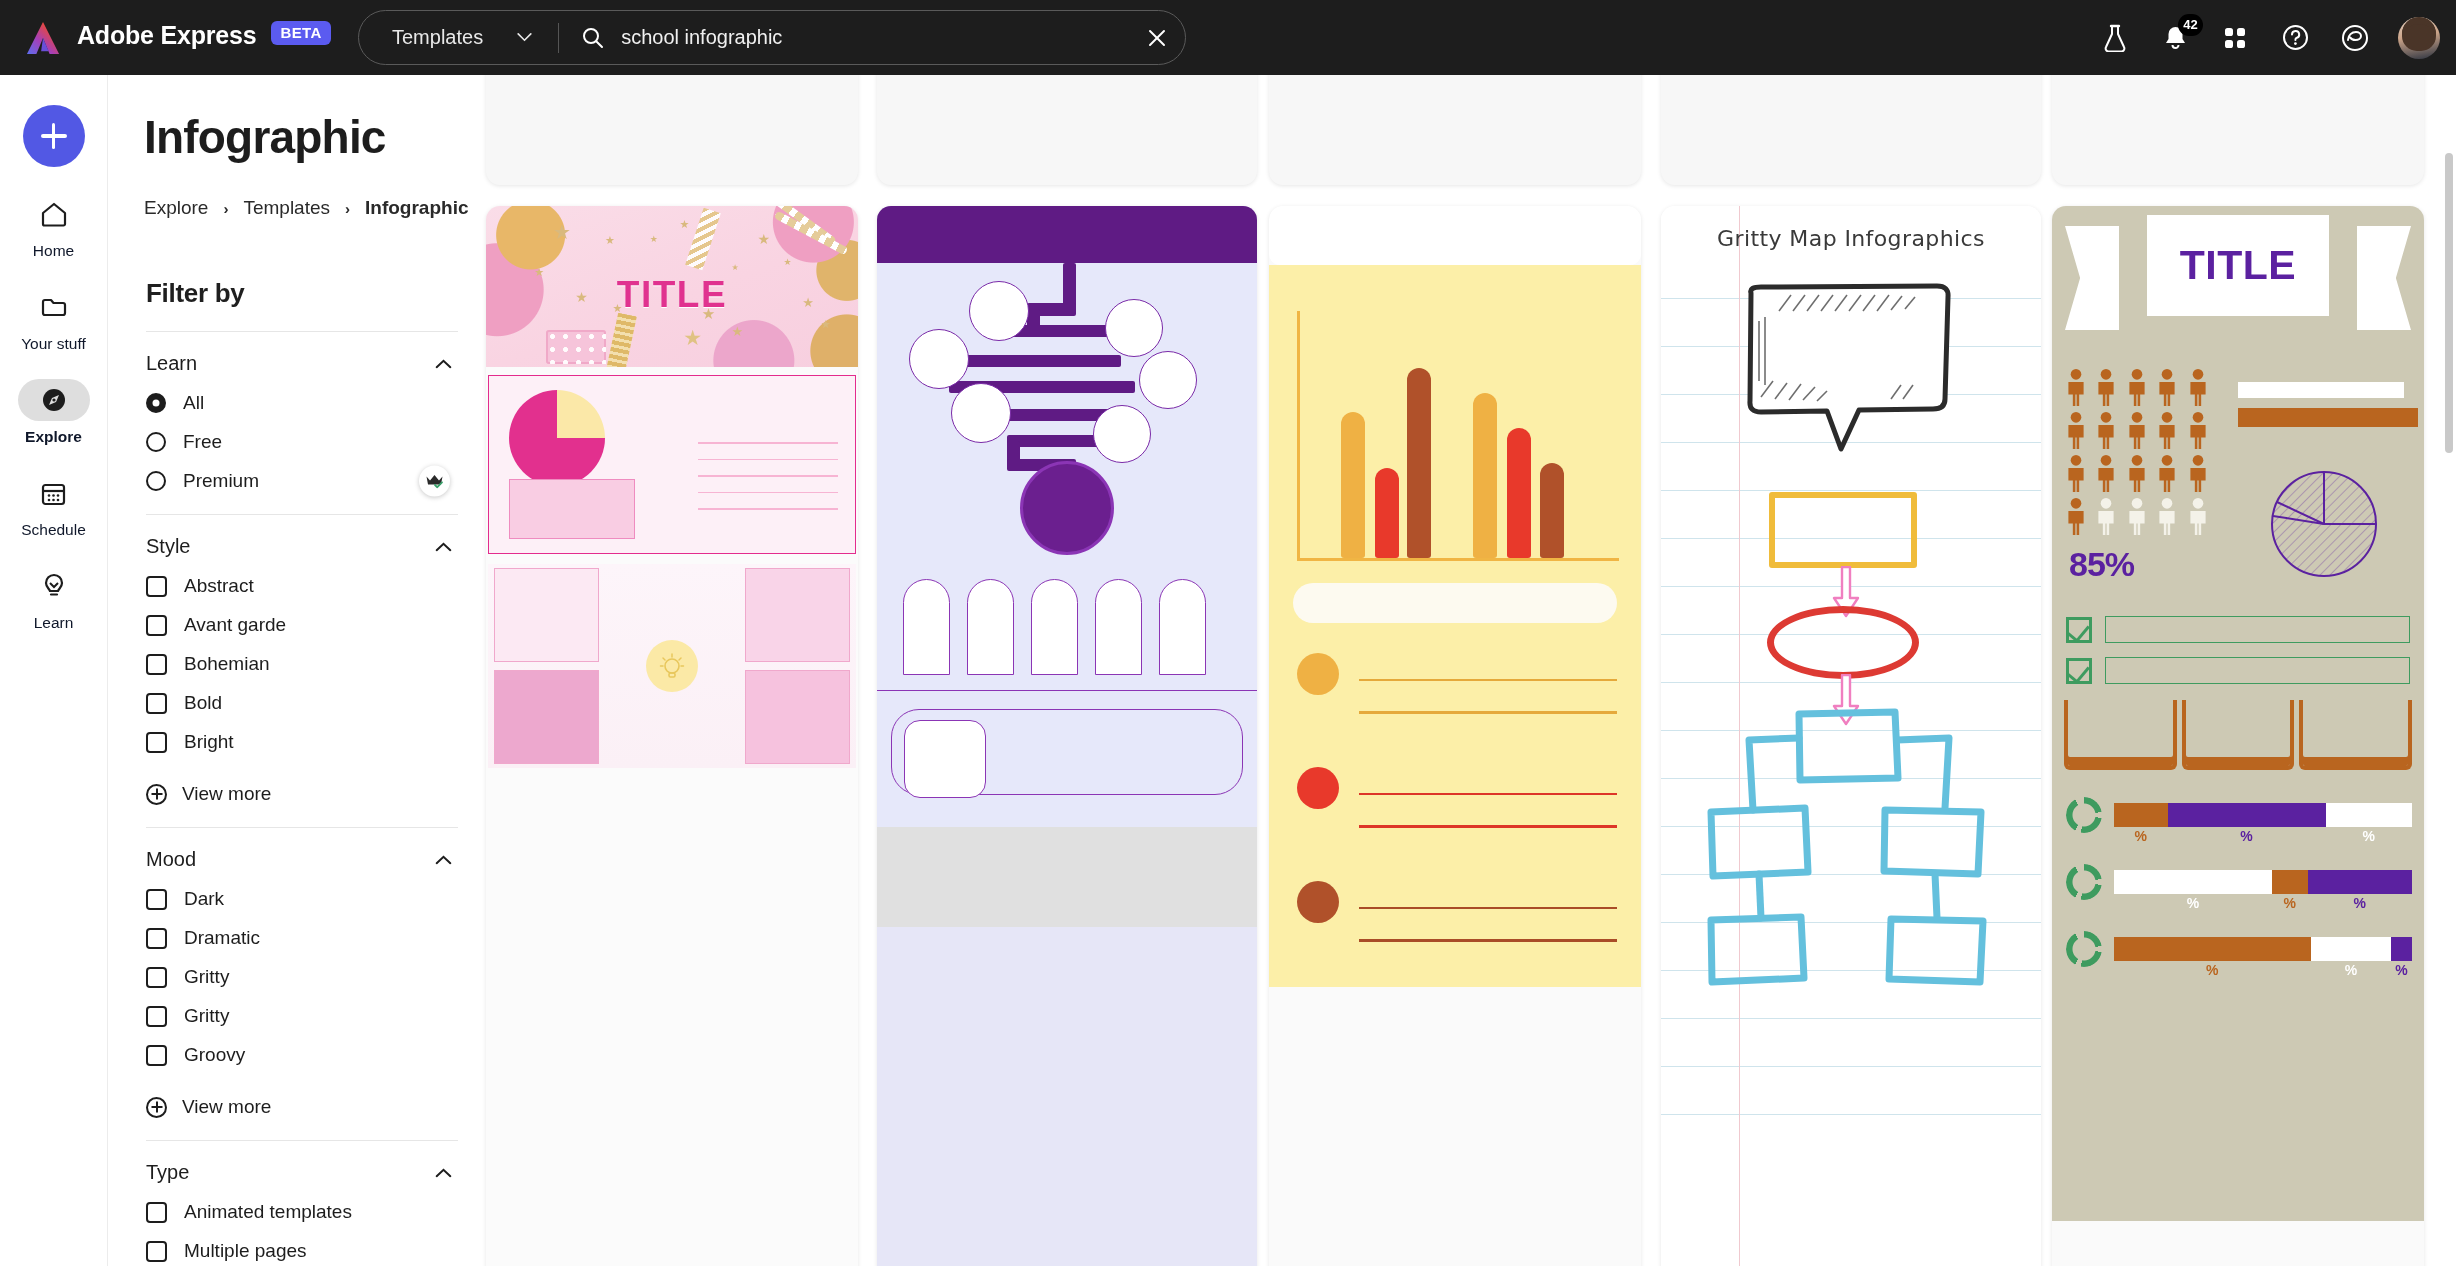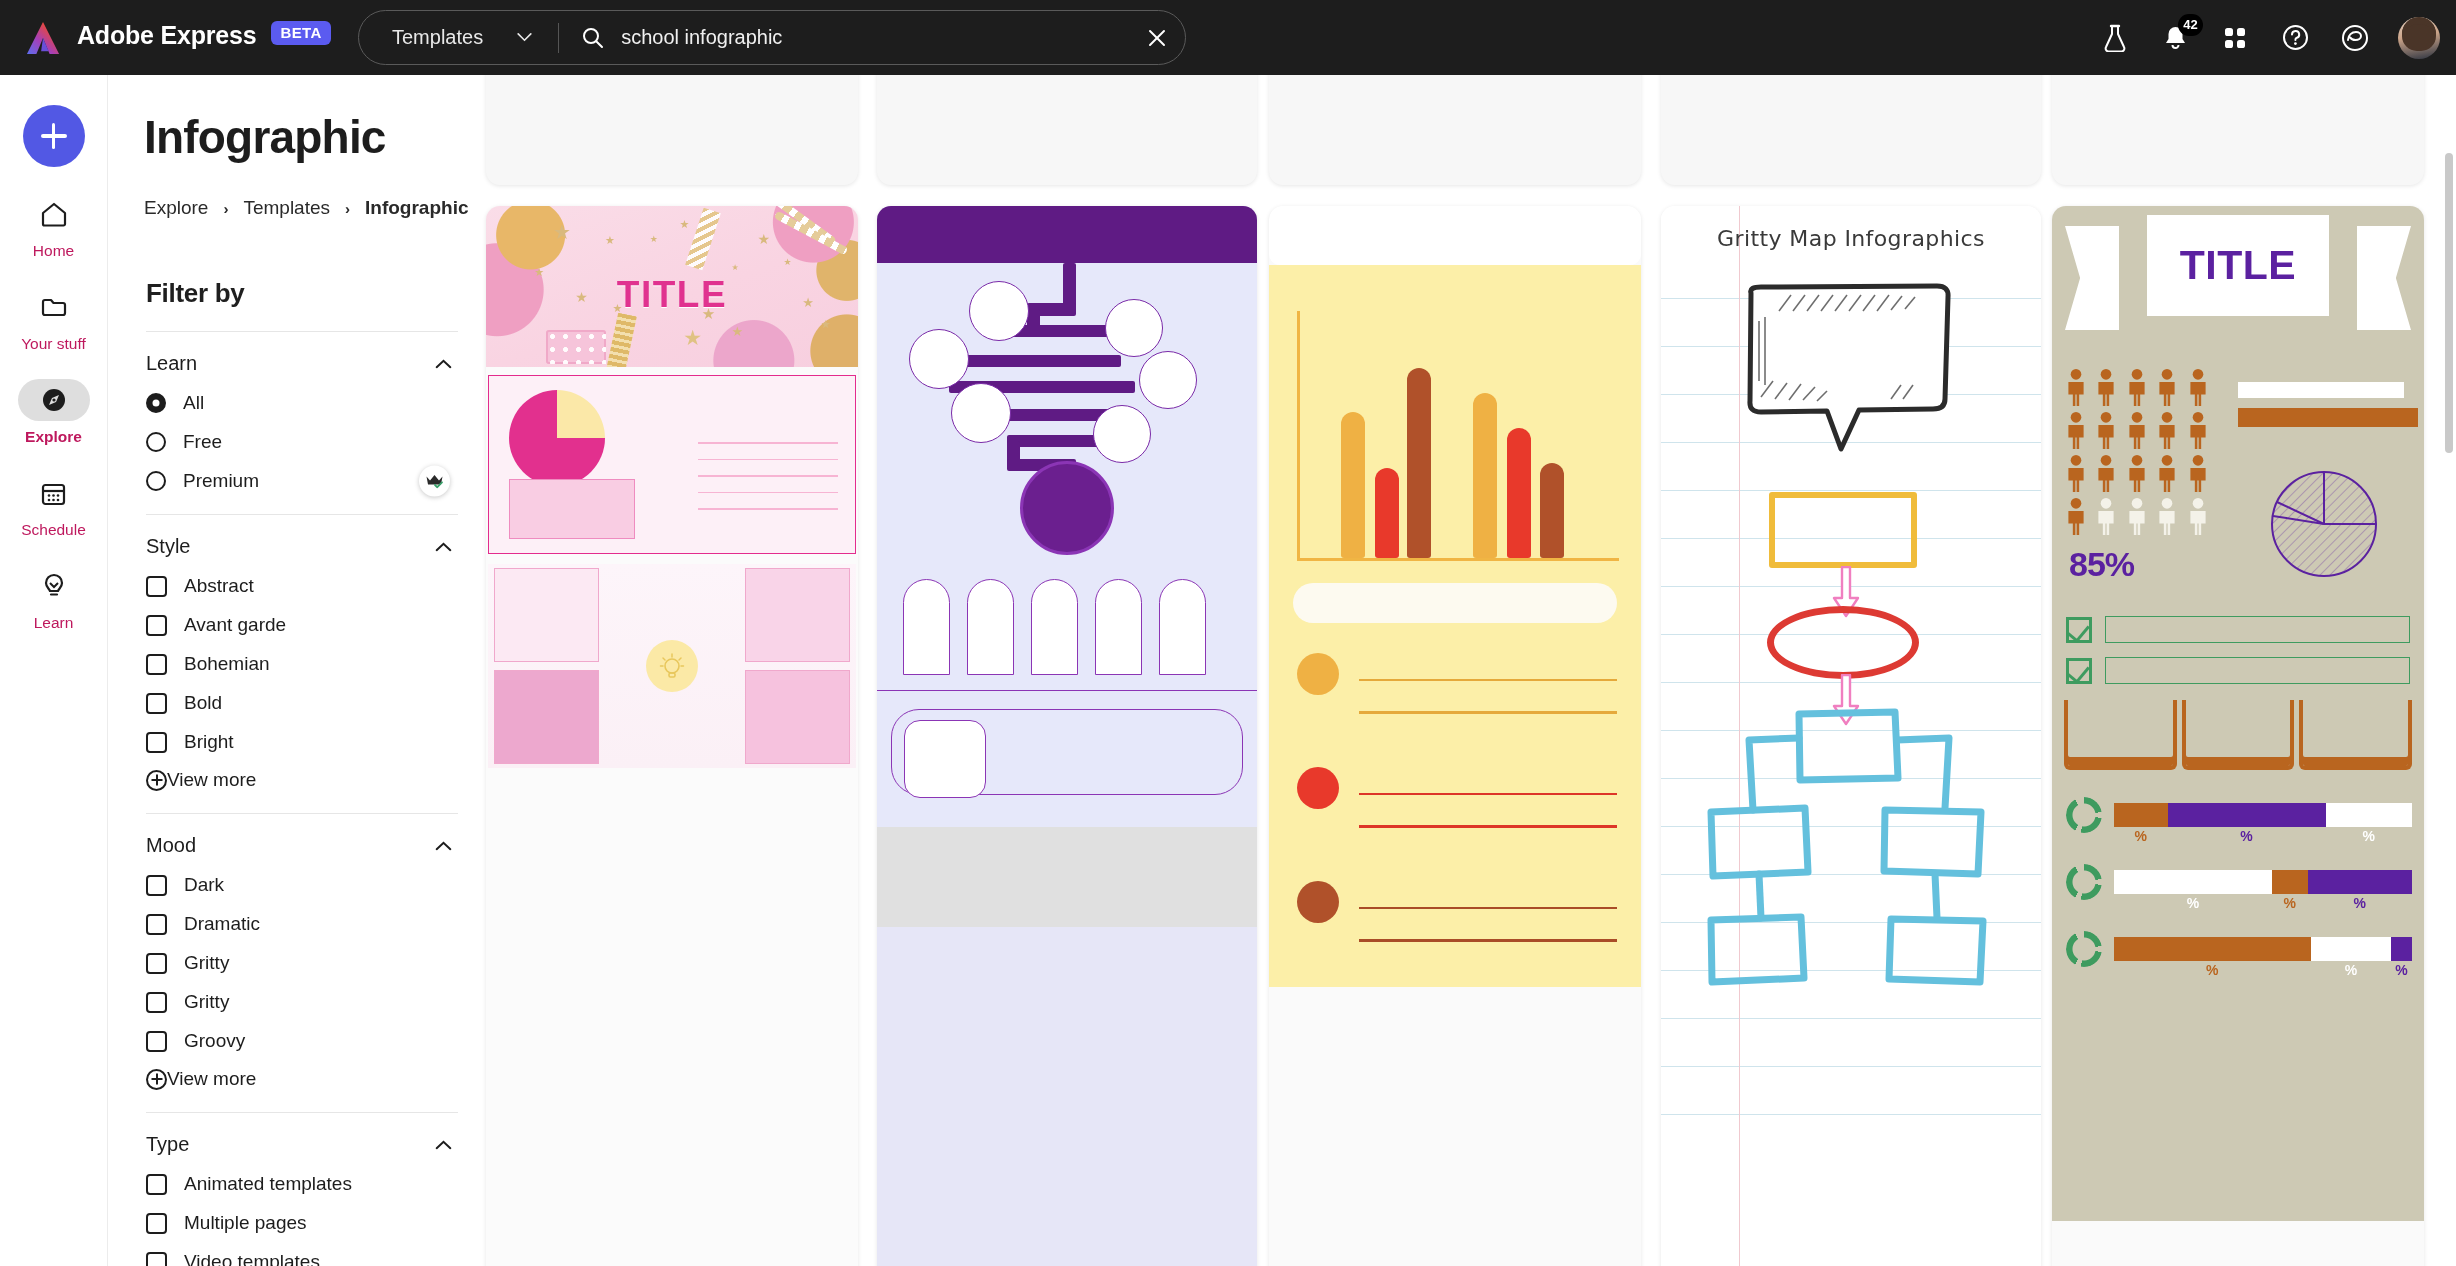--- a/index.html
+++ b/index.html
@@ -89,21 +89,21 @@
   .plus-btn::after { width: 3.5px; height: 26px; }
   .rail-item {
     width: 100%; margin-top: 26px; display: flex; flex-direction: column;
     align-items: center; cursor: pointer; position: relative;
   }
   .rail-ico-box {
     width: 72px; height: 42px; border-radius: 21px; display: flex;
     align-items: center; justify-content: center;
   }
   .rail-item.active .rail-ico-box { background: #dedede; }
-  .rail-label { font-size: 15.5px; color: #be185d; margin-top: 7px; }
+  .rail-label { font-size: 15.5px; color: #0f172a; margin-top: 7px; }
   .rail-item.active .rail-label { font-weight: bold; }
 
   
   .page-title {
     position: absolute; left: 144px; top: 110px; font-size: 46px; font-weight: bold;
     letter-spacing: -0.8px; color: #1d1d1d;
   }
   .crumbs {
     position: absolute; left: 144px; top: 197px; display: flex; align-items: center;
     gap: 15px; font-size: 19px; color: #2a2a2a;
@@ -140,21 +140,21 @@
     width: 21px; height: 21px; border-radius: 4px; border: 2.4px solid #1d1d1d;
     flex: 0 0 auto; background: #fff;
   }
   .fopt-label { font-size: 19px; color: #1d1d1d; }
   .crown-pill {
     position: absolute; right: 8px; top: 50%; transform: translateY(-50%);
     width: 31px; height: 31px; border-radius: 50%; background: #fff;
     box-shadow: 0 1px 5px rgba(0,0,0,.22); display: flex;
     align-items: center; justify-content: center;
   }
-  .viewmore { display: flex; align-items: center; margin-top: 16px; cursor: pointer; }
+  .viewmore { display: flex; align-items: center; gap: 15px; margin-top: 30px; cursor: pointer; }
   .plus-circ {
     width: 21px; height: 21px; border-radius: 50%; border: 2px solid #1d1d1d;
     position: relative; flex: 0 0 auto;
   }
   .plus-circ::before, .plus-circ::after {
     content:''; position:absolute; left:50%; top:50%; background:#1d1d1d;
     transform: translate(-50%,-50%);
   }
   .plus-circ::before { width: 11px; height: 2px; }
   .plus-circ::after { width: 2px; height: 11px; }

